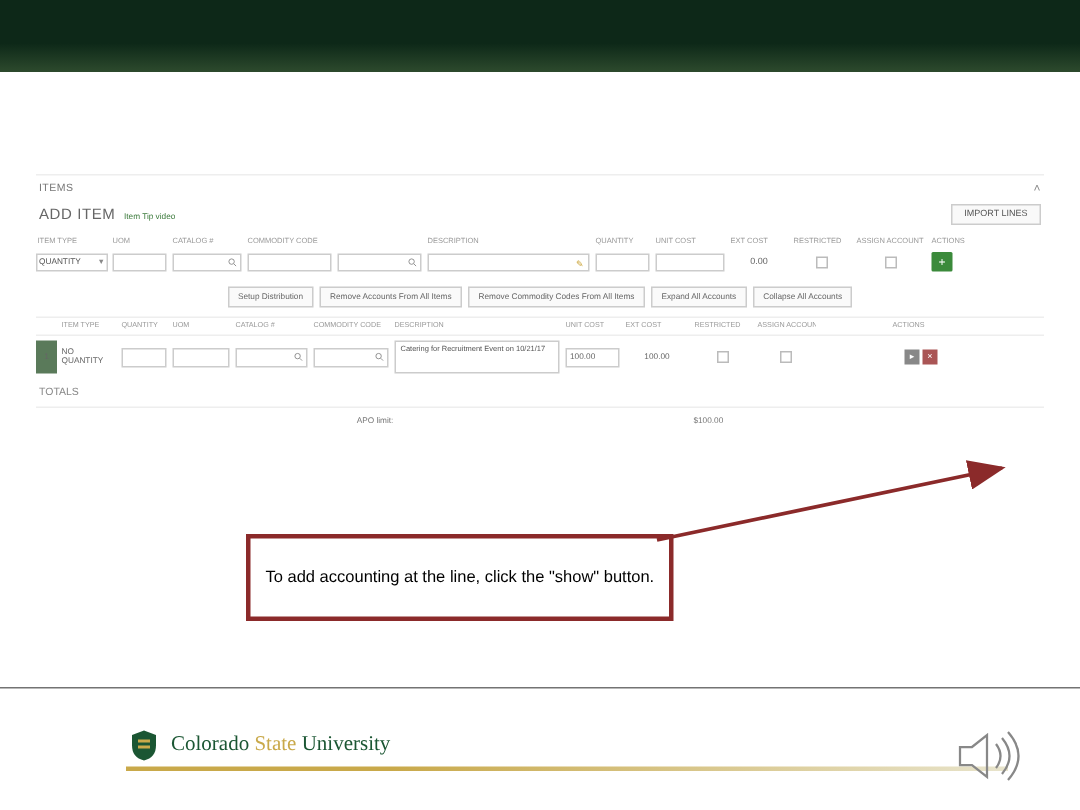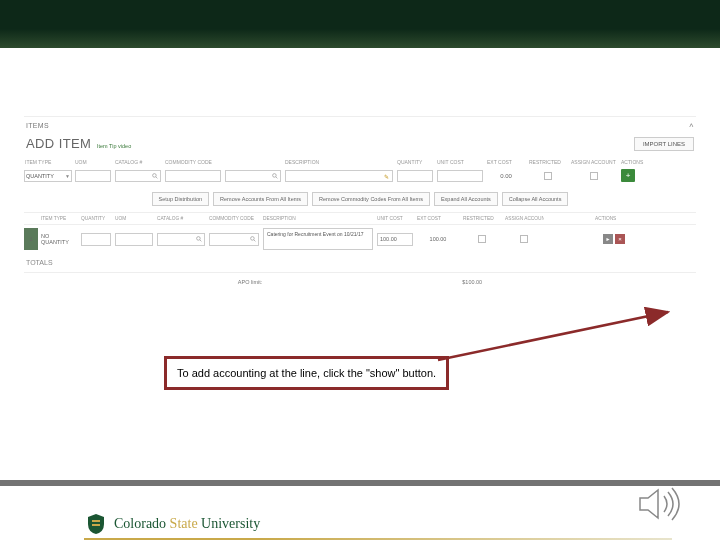--- a/index.html
+++ b/index.html
@@ -34,21 +34,21 @@
     align-items: center;
   }
   .chev { font-size: 8px; color: #888; }
   .add-item-head {
     display: flex;
     justify-content: space-between;
     align-items: center;
     padding: 2px 2px 6px;
   }
   .add-item-title {
-    font-size: 13px;
+    font-size: 10px;
     color: #666;
     letter-spacing: 0.4px;
     font-weight: 500;
     margin-top: 36px;
   }
   .hint {
     font-size: 5.5px;
     color: #3b7a3b;
     margin-left: 4px;
   }
@@ -205,38 +205,38 @@
     border-top: 1px solid #eee;
     margin-top: 4px;
   }
   
   .callout-box {
     position: absolute;
     left: 164px;
     top: 356px;
     border: 3px solid #8b2a2a;
     background: #fff;
-    padding: 8px 10px;
+    padding: 20px 10px;
     font-size: 11px;
     color: #000;
   }
   .arrow-svg {
     position: absolute;
     left: 436px;
     top: 306px;
     width: 244px;
     height: 56px;
     pointer-events: none;
   }
   
   .footer {
     position: absolute;
     left: 0; right: 0; bottom: 0;
-    height: 60px;
-    border-top: 6px solid #737373;
+    height: 82px;
+    border-top: 1px solid #737373;
     background: #fff;
   }
   .csu-logo {
     position: absolute;
     left: 84px;
     top: 26px;
     display: flex;
     align-items: center;
     gap: 6px;
   }

